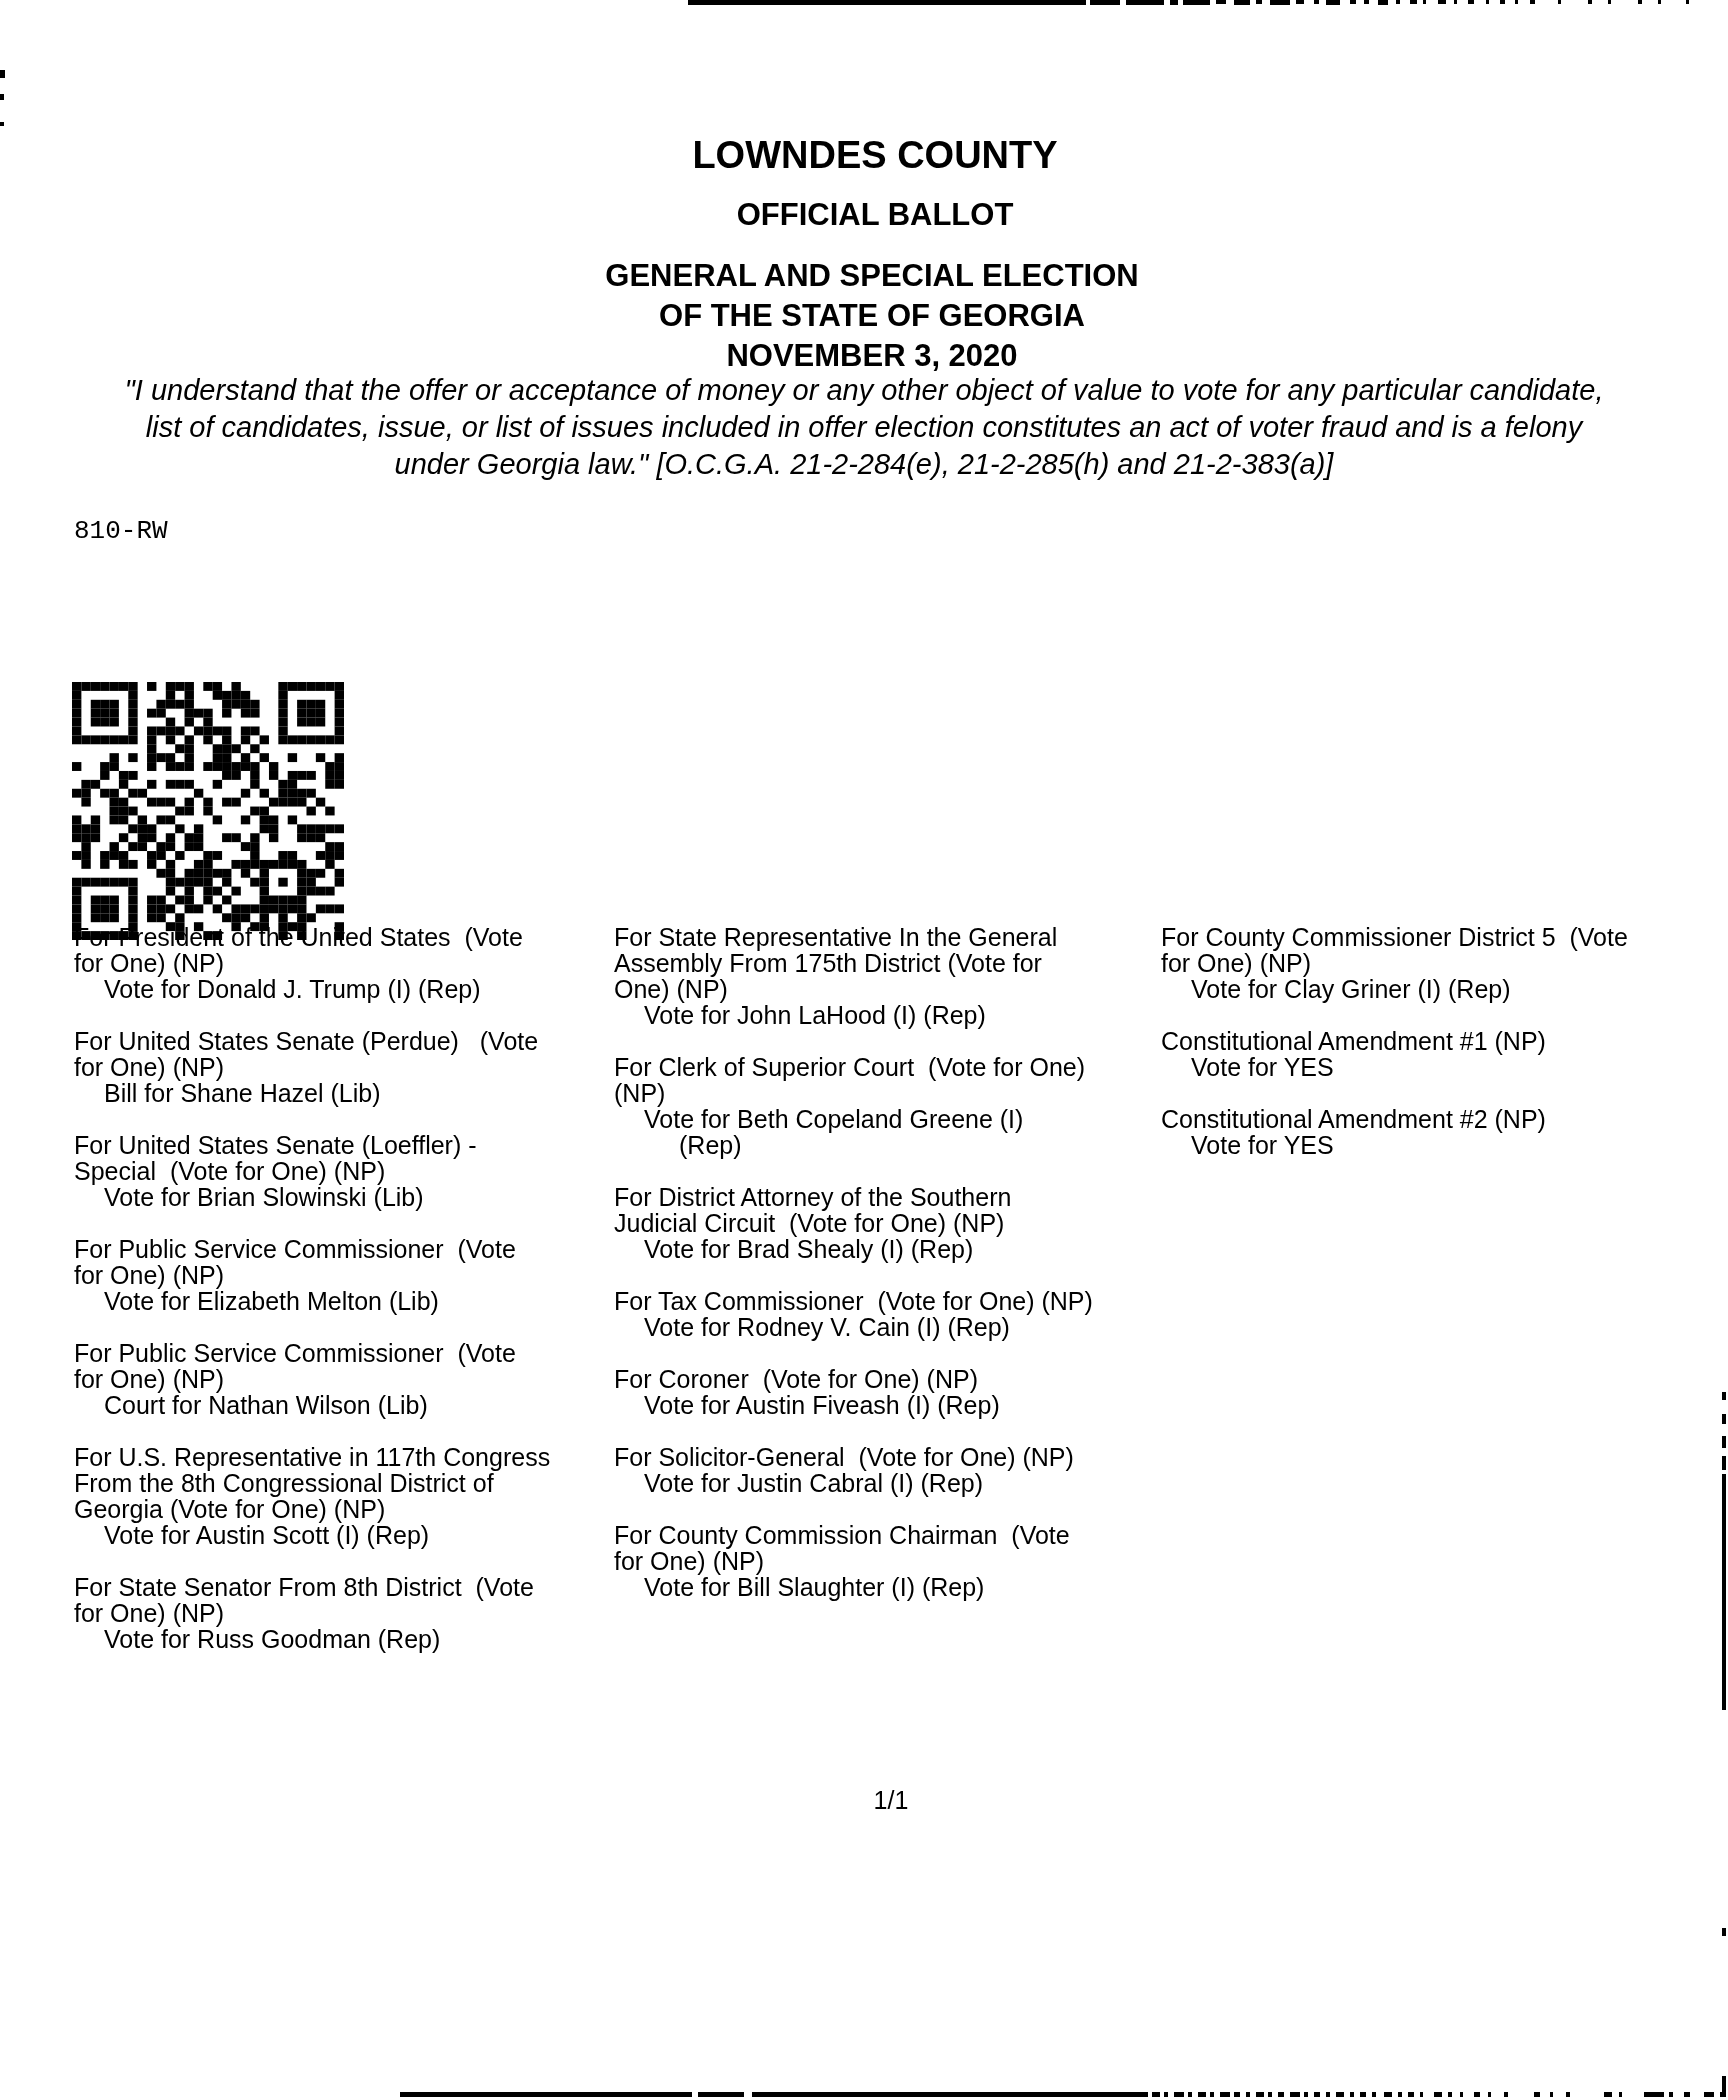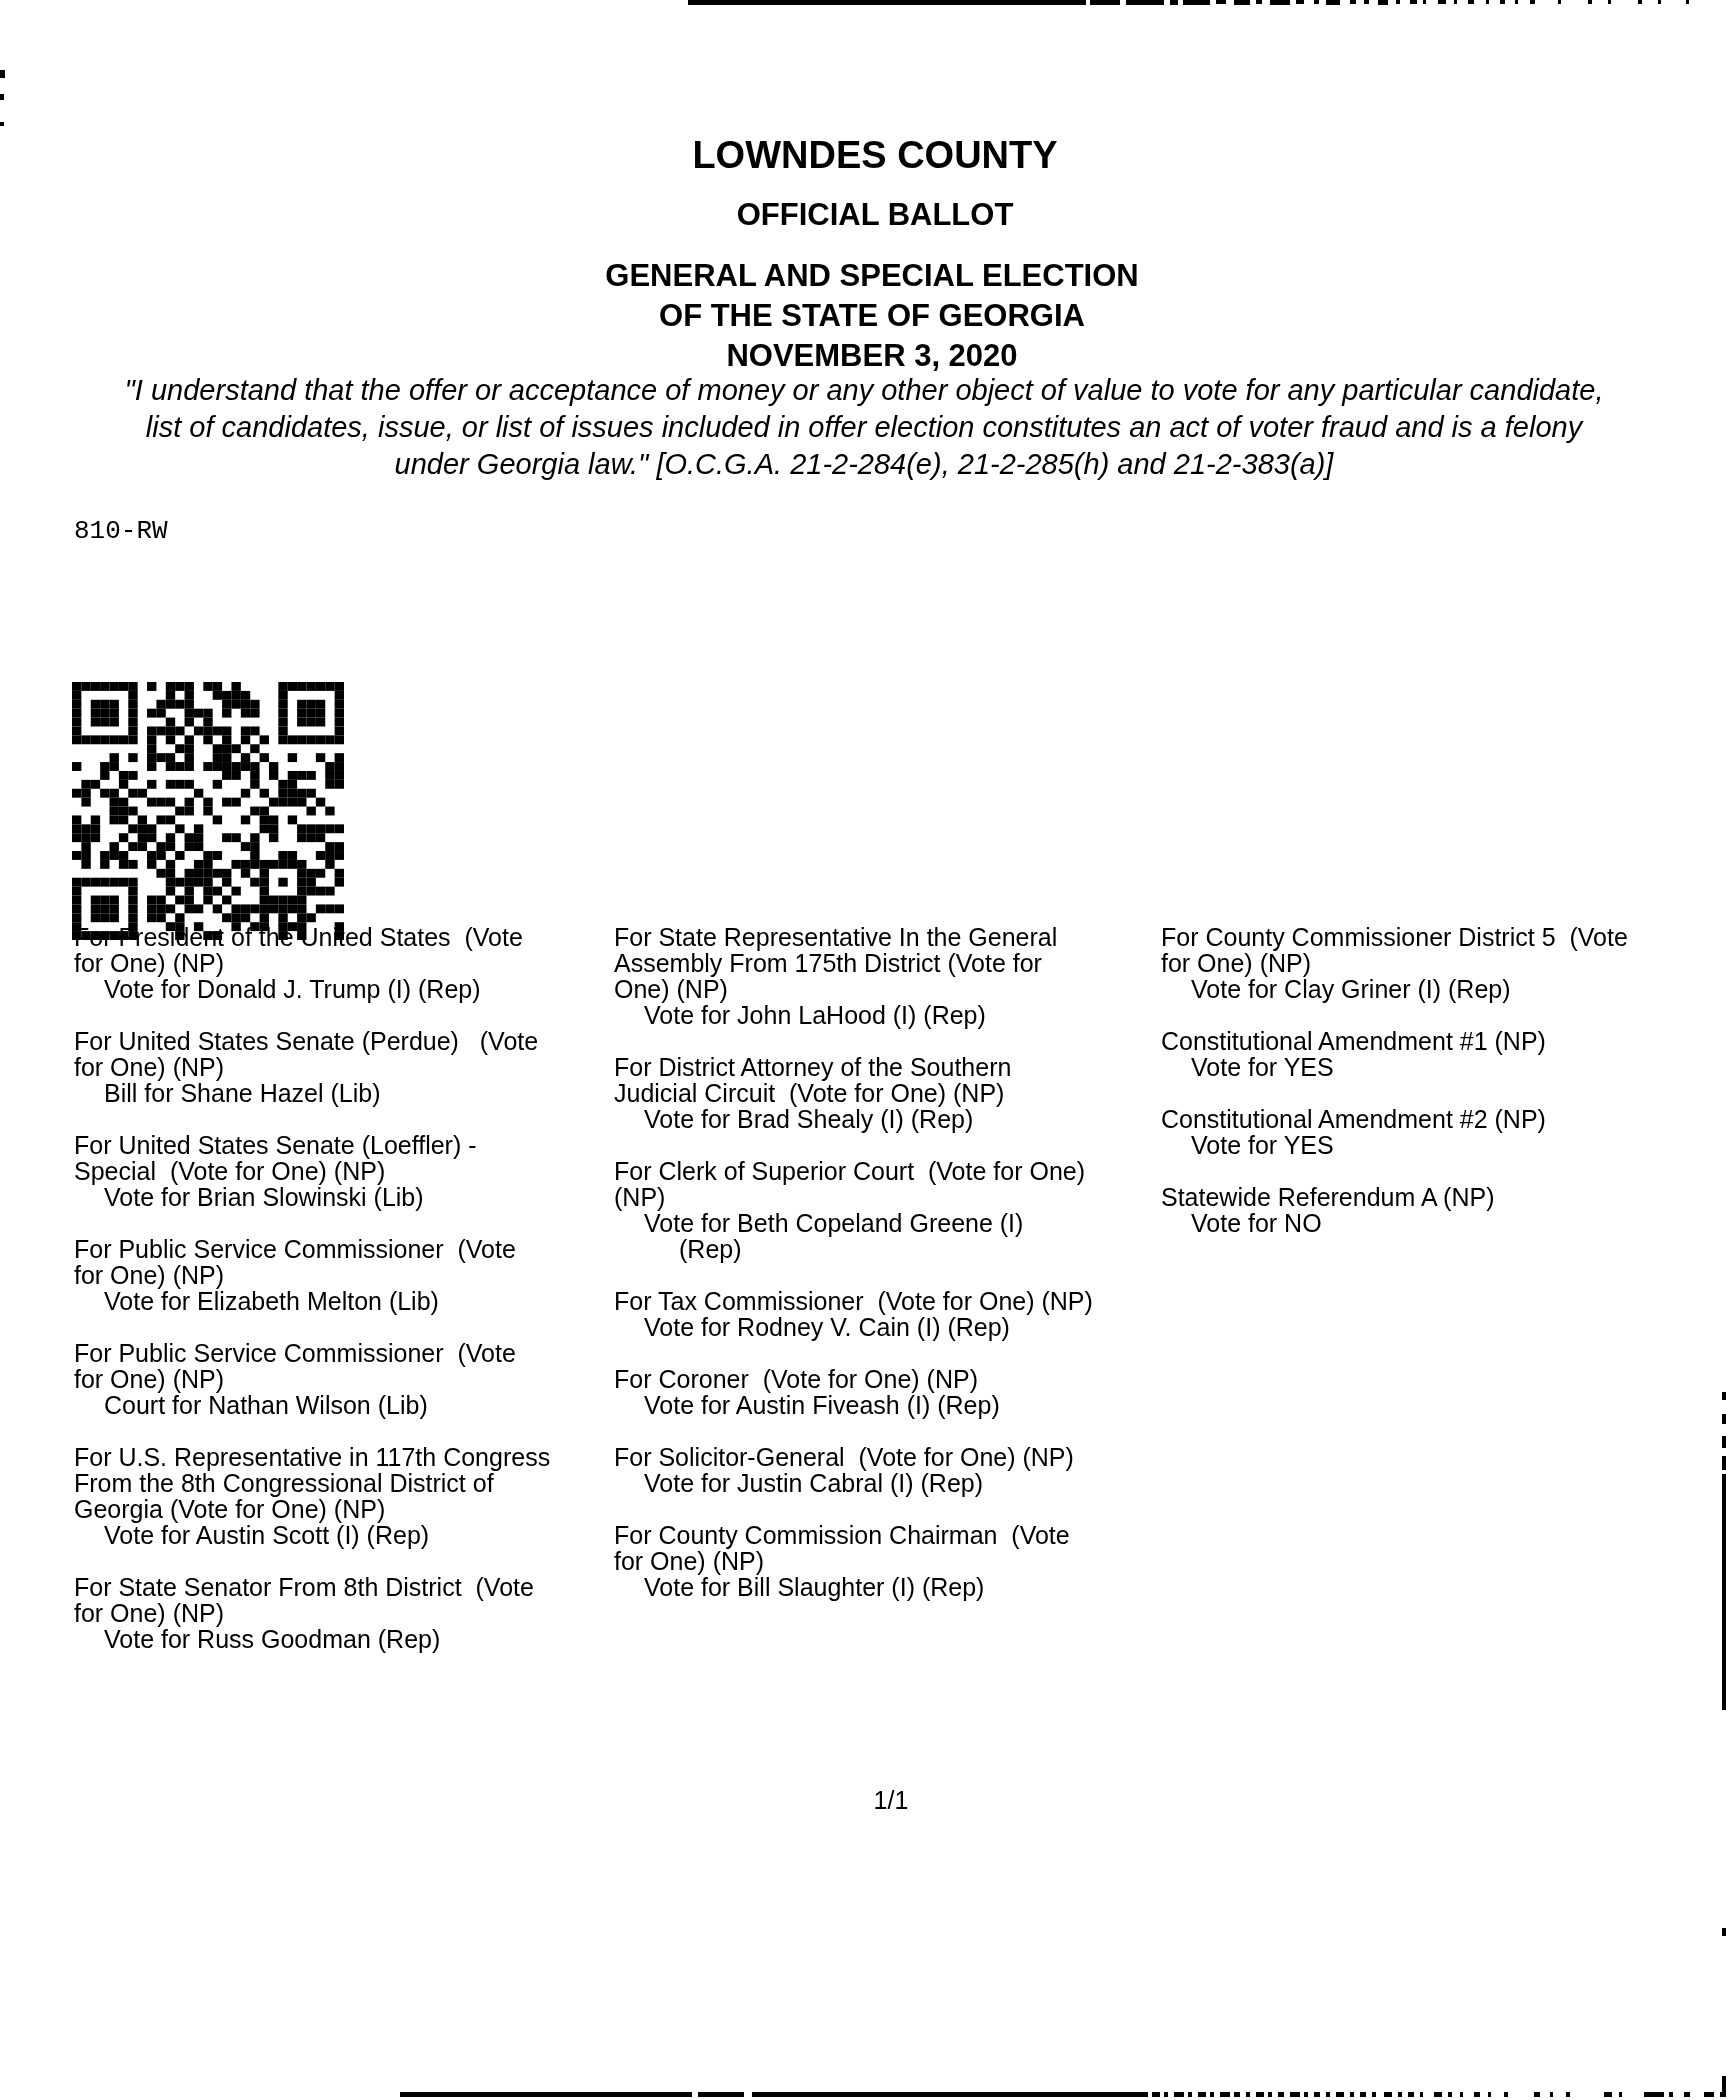--- a/index.html
+++ b/index.html
@@ -516,31 +516,31 @@
     </div>
   </div>
 <div class="abs col col-1">
     <div class="contest">
       <div class="tline">For State Representative In the General</div>
       <div class="tline">Assembly From 175th District (Vote for</div>
       <div class="tline">One) (NP)</div>
       <div class="vline">Vote for John LaHood (I) (Rep)</div>
     </div>
     <div class="contest">
-      <div class="tline">For District Attorney of the Southern</div>
-      <div class="tline">Judicial Circuit  (Vote for One) (NP)</div>
-      <div class="vline">Vote for Brad Shealy (I) (Rep)</div>
-    </div>
-    <div class="contest">
       <div class="tline">For Clerk of Superior Court  (Vote for One)</div>
       <div class="tline">(NP)</div>
       <div class="vline">Vote for Beth Copeland Greene (I)</div>
       <div class="vcont">(Rep)</div>
     </div>
     <div class="contest">
+      <div class="tline">For District Attorney of the Southern</div>
+      <div class="tline">Judicial Circuit  (Vote for One) (NP)</div>
+      <div class="vline">Vote for Brad Shealy (I) (Rep)</div>
+    </div>
+    <div class="contest">
       <div class="tline">For Tax Commissioner  (Vote for One) (NP)</div>
       <div class="vline">Vote for Rodney V. Cain (I) (Rep)</div>
     </div>
     <div class="contest">
       <div class="tline">For Coroner  (Vote for One) (NP)</div>
       <div class="vline">Vote for Austin Fiveash (I) (Rep)</div>
     </div>
     <div class="contest">
       <div class="tline">For Solicitor-General  (Vote for One) (NP)</div>
       <div class="vline">Vote for Justin Cabral (I) (Rep)</div>
@@ -557,24 +557,20 @@
       <div class="tline">for One) (NP)</div>
       <div class="vline">Vote for Clay Griner (I) (Rep)</div>
     </div>
     <div class="contest">
       <div class="tline">Constitutional Amendment #1 (NP)</div>
       <div class="vline">Vote for YES</div>
     </div>
     <div class="contest">
       <div class="tline">Constitutional Amendment #2 (NP)</div>
       <div class="vline">Vote for YES</div>
-    </div>
-    <div class="contest">
-      <div class="tline">Statewide Referendum A (NP)</div>
-      <div class="vline">Vote for NO</div>
     </div>
   </div>
 
 <div class="abs center-line footer">1/1</div>
 
 <svg class="abs artifacts" width="1728" height="2100" xmlns="http://www.w3.org/2000/svg">
   <g fill="#000000">
 
     <rect x="688" y="0" width="398" height="5"></rect>
       <rect x="1090" y="0" width="30" height="5"></rect>

